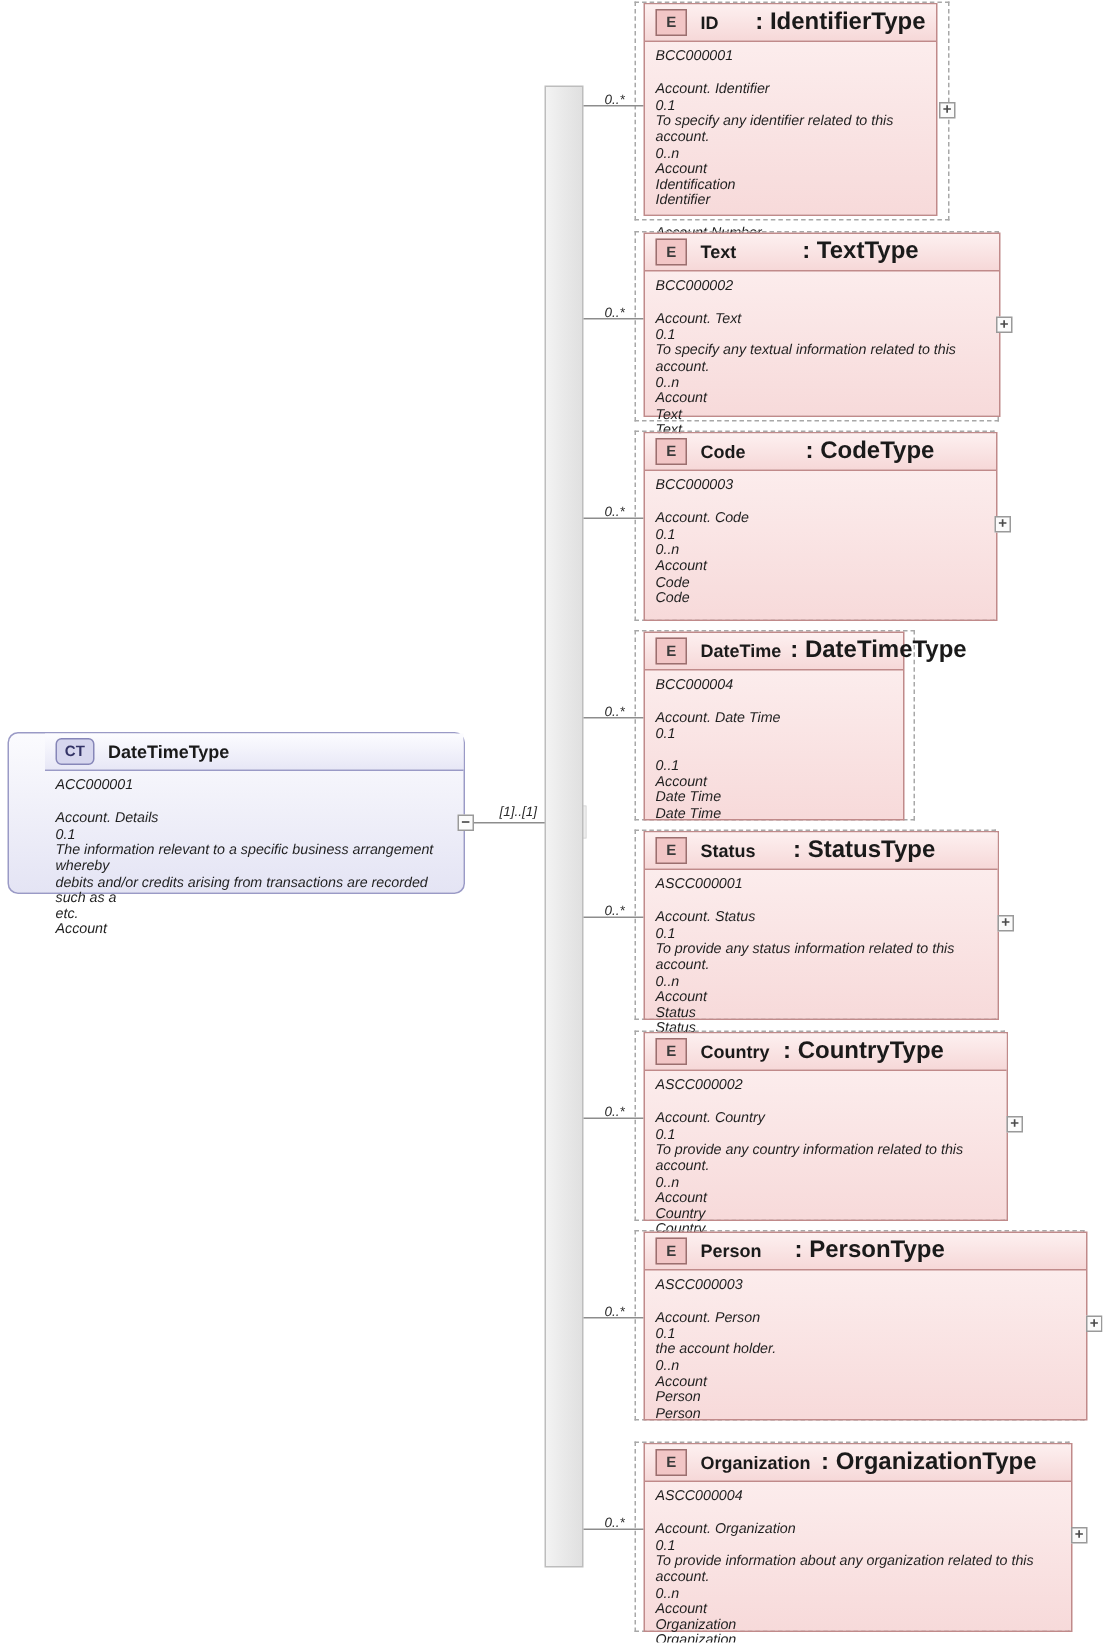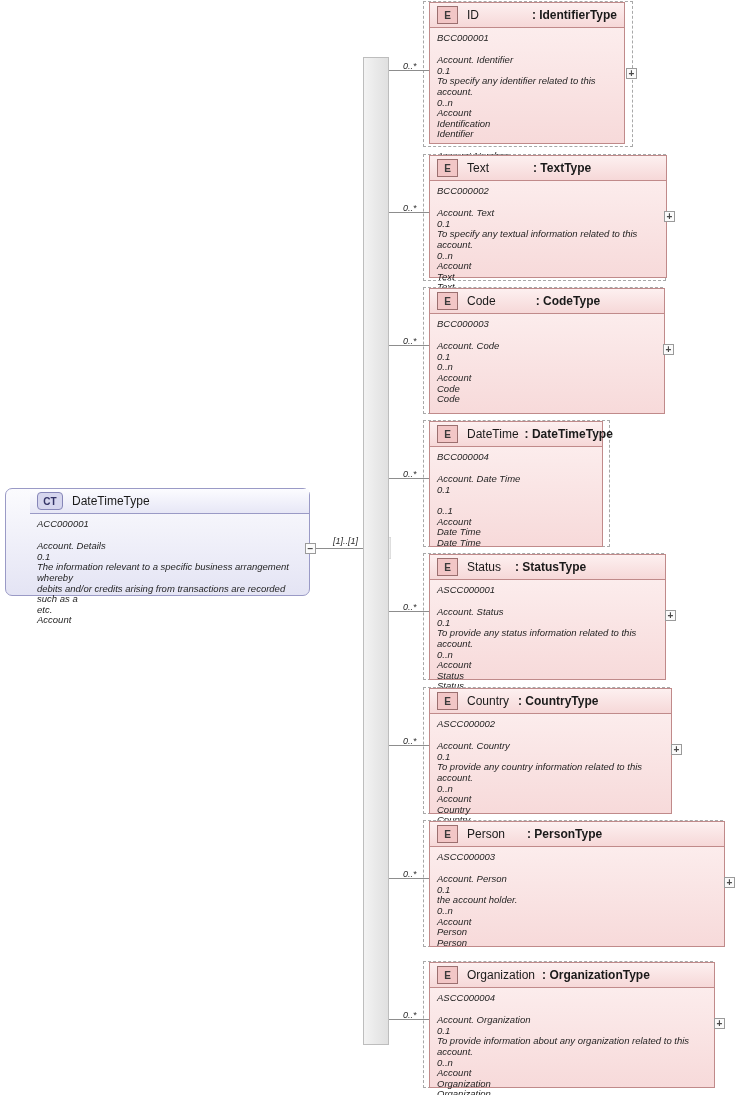--- a/index.html
+++ b/index.html
@@ -45,22 +45,22 @@
     display:inline-flex;align-items:center;justify-content:center;
     width:19px;height:16px;margin-right:9px;flex:0 0 auto;
     font-size:10px;font-weight:bold;color:#3a3a3a;
     border:1px solid #9b6f6f;background:#f2c6c6;
   }
   .badge.ct-badge{
     width:24px;border-radius:4px;border:1px solid #8686b8;background:#d6d6ee;
     color:#333366;letter-spacing:.2px;
   }
 
-  .nm{font-size:12px;font-weight:normal;color:#1a1a1a;white-space:nowrap;}
-  .ty{font-size:12px;font-weight:bold;color:#1a1a1a;white-space:nowrap;}
+  .nm{font-size:12px;font-weight:bold;color:#1a1a1a;white-space:nowrap;}
+  .ty{font-size:16px;font-weight:bold;color:#1a1a1a;white-space:nowrap;}
   .ty.pad{margin-left:auto;padding-left:10px;}
 
   .card-body{
     padding:5px 6px 4px 7px;
     font-style:italic;font-size:9.5px;line-height:10.6px;color:#1f1f1f;
   }
   .card-body .id{display:block;margin-bottom:1px;}
   .blank{display:block;height:10.6px;}
   .ln{display:block;}
 
@@ -225,21 +225,21 @@
 </div>
 
 <div class="dashframe" style="left:423px;top:553px;width:241px;height:127px;"></div>
 <div class="hline" style="left:389px;top:611px;width:40px;"></div>
 <div class="mult" style="left:403px;top:602px;">0..*</div>
 
 <div class="card" style="left:429px;top:554px;width:237px;height:126px;">
   <div class="card-head">
     <span class="badge">E</span>
     <span class="nm">Status</span>
-    <span class="ty" style="margin-left:14px;text-align:right;">: StatusType</span>
+    <span class="ty" style="margin-left:25px;text-align:right;">: StatusType</span>
   </div>
   <div class="card-body">
     <span class="id ln">ASCC000001</span>
     <span class="blank"></span>
     <span class="ln">Account. Status</span>
     <span class="ln">0.1</span>
     <span class="ln">To provide any status information related to this account.</span>
     <span class="ln">0..n</span>
     <span class="ln">Account</span>
     <span class="ln">Status</span>

